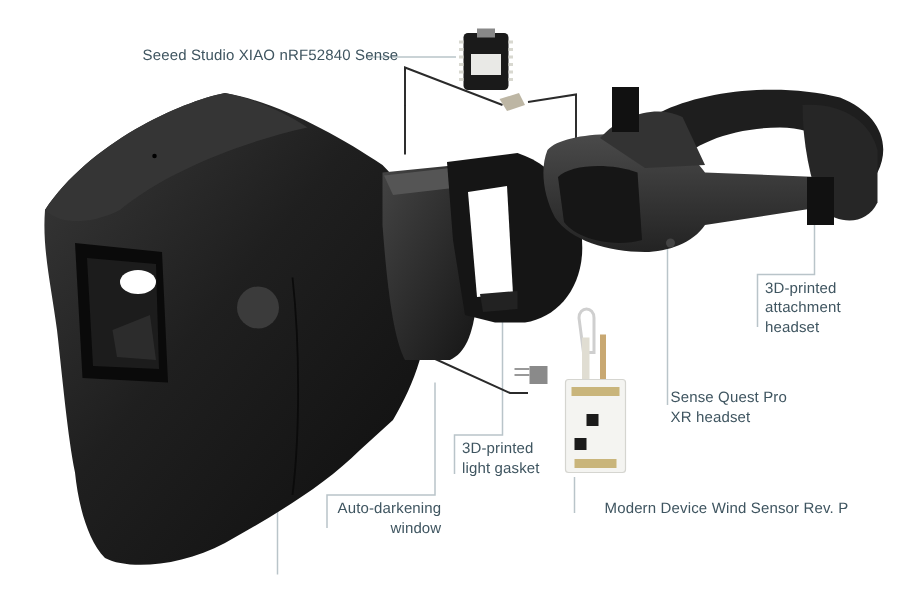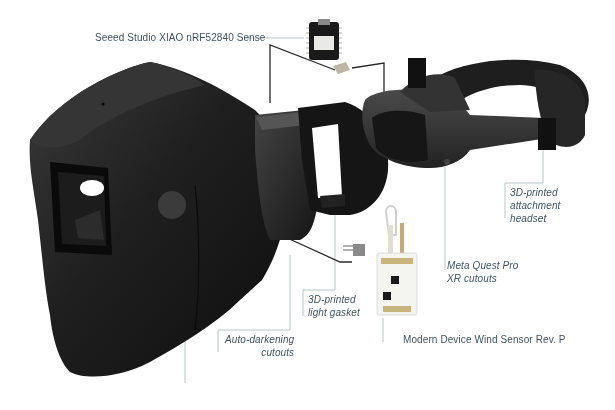--- a/index.html
+++ b/index.html
@@ -3,21 +3,21 @@
 <meta charset="utf-8">
 <style>
   html, body { margin: 0; padding: 0; background: #ffffff; }
   body { width: 615px; height: 410px; position: relative; overflow: hidden;
          font-family: "Liberation Sans", "DejaVu Sans", sans-serif; }
   .stage { position: absolute; left: 0; top: 0; width: 615px; height: 410px; }
   svg.art { position: absolute; left: 0; top: 0; }
   .label { position: absolute; color: #3f5560; font-size: 10px; line-height: 13px;
            white-space: nowrap; letter-spacing: 0.1px; }
   .label.multi { white-space: normal; }
-  .label span { display: block; font-style: italic; }
+  .label span { display: block; }
 </style>
 </head>
 <body>
 
 <div class="stage">
 
   <svg class="art" width="615" height="410" viewBox="0 0 615 410">
     <defs>
       <linearGradient id="helmetG" x1="0" y1="0" x2="1" y2="1">
         <stop offset="0" stop-color="#3a3a3a"></stop>
@@ -141,30 +141,30 @@
 
   <div class="label" style="left:95px; top:31px;">Seeed Studio XIAO nRF52840 Sense</div>
 
   <div class="label multi" style="left:510px; top:186px;">
     <span>3D-printed</span>
     <span>attachment</span>
     <span>headset</span>
   </div>
 
   <div class="label multi" style="left:447px; top:259px;">
-    <span>Meta Quest Pro</span>
-    <span>XR cutouts</span>
+    <span>Sense Quest Pro</span>
+    <span>XR headset</span>
   </div>
 
   <div class="label multi" style="left:308px; top:293px;">
     <span>3D-printed</span>
     <span>light gasket</span>
   </div>
 
   <div class="label multi" style="left:225px; top:333px;text-align:right;">
     <span>Auto-darkening</span>
-    <span>cutouts</span>
+    <span>window</span>
   </div>
 
   <div class="label" style="left:386px; top:333px;padding-left:17px;">Modern Device Wind Sensor Rev. P</div>
 
 
 </div>
 
 </body></html>

